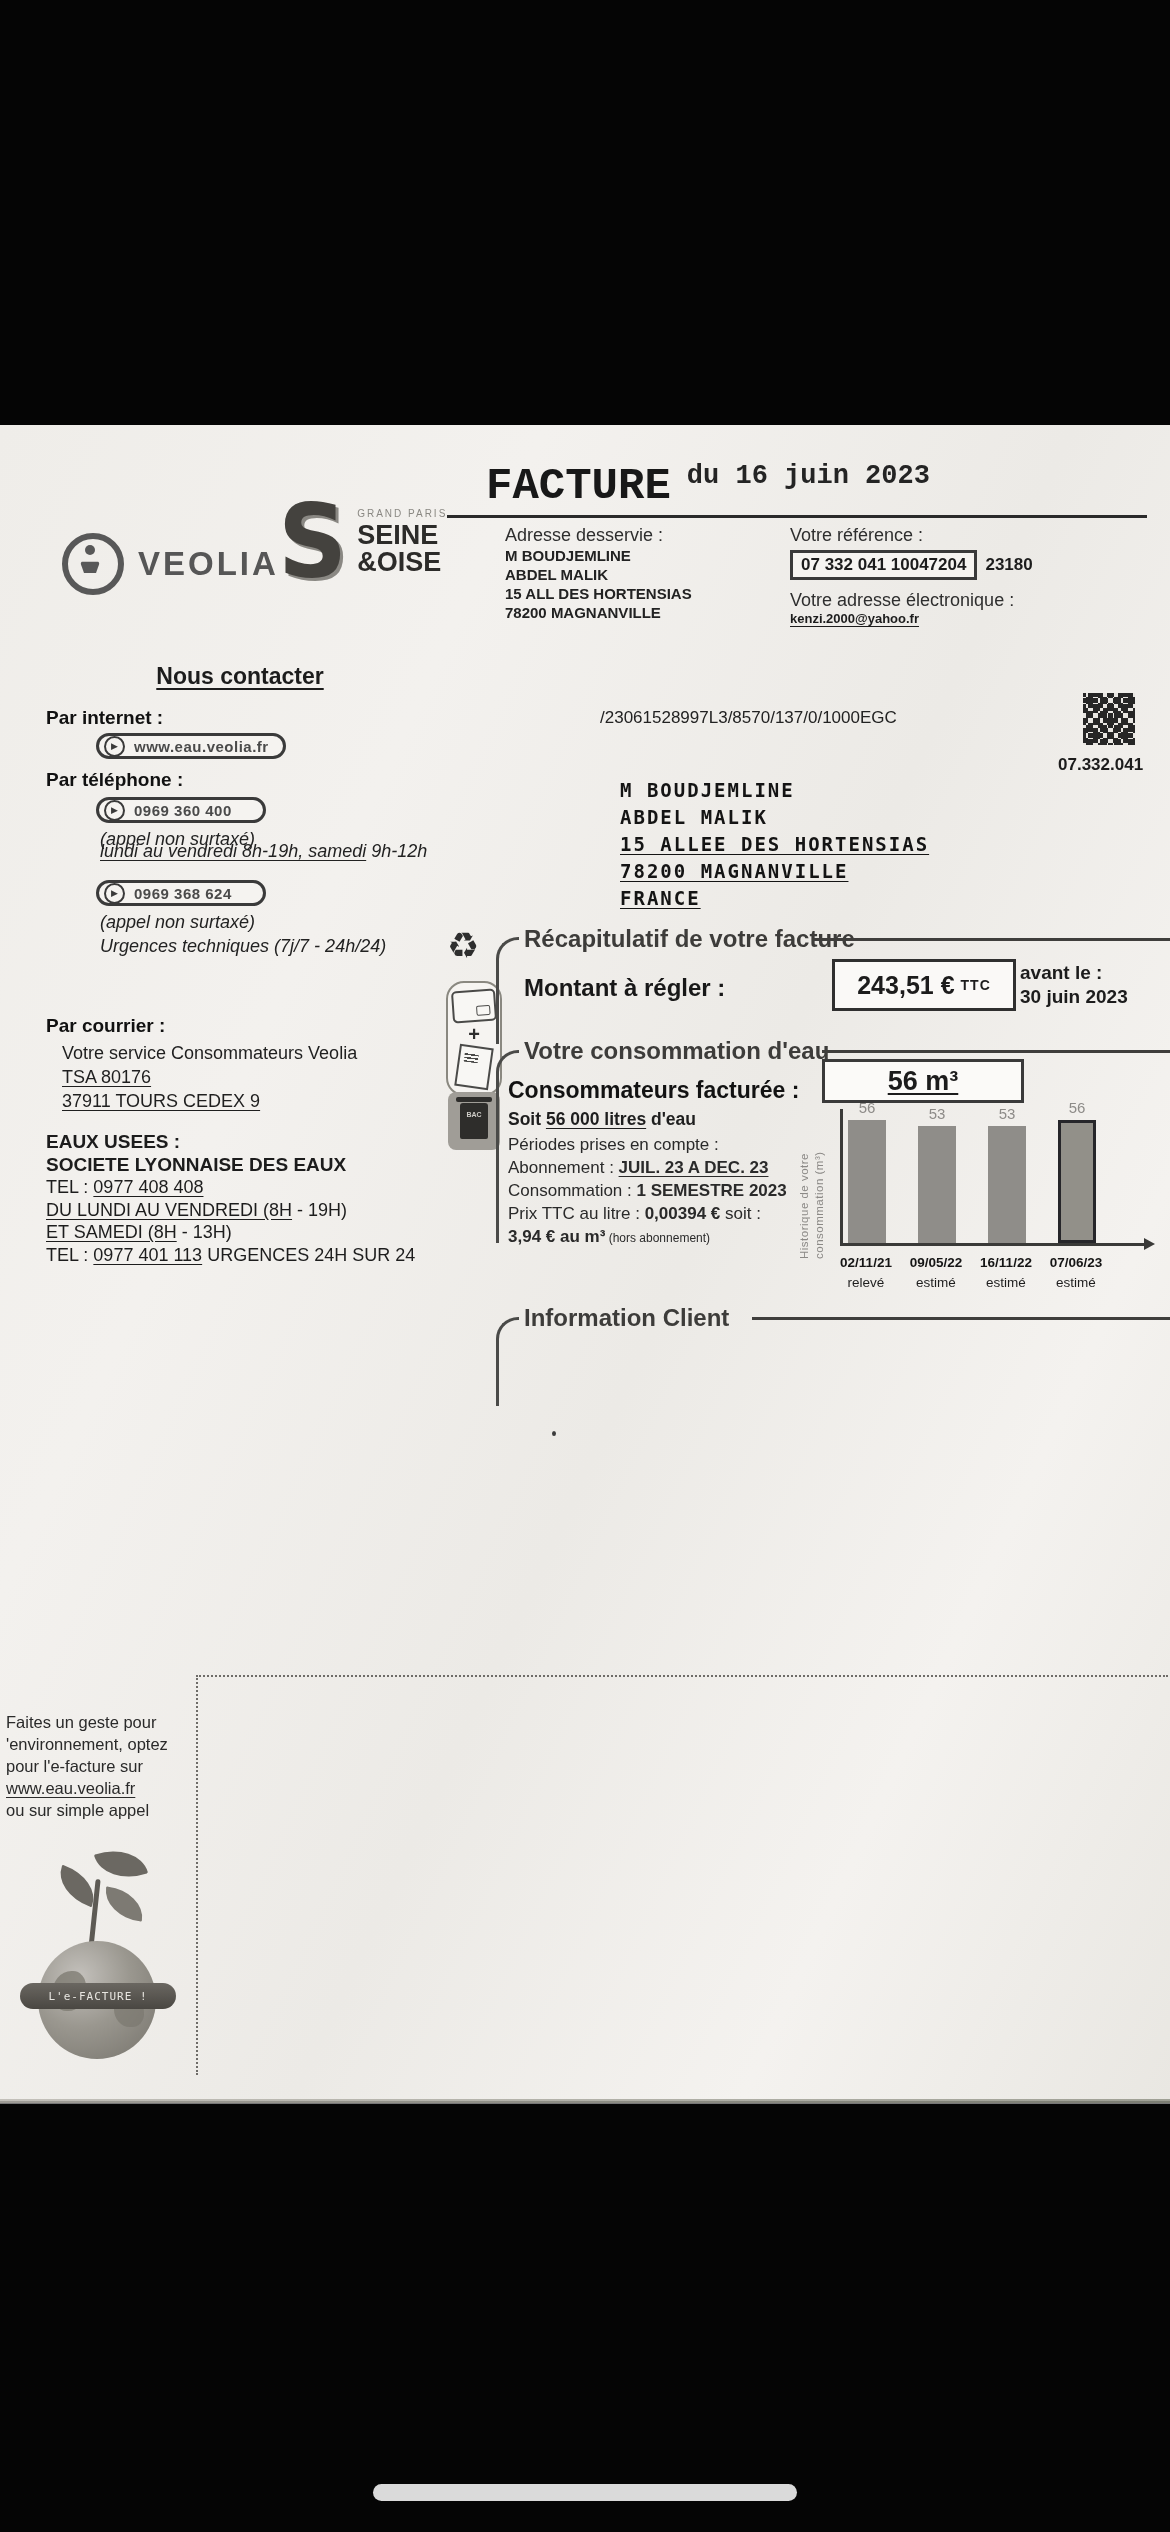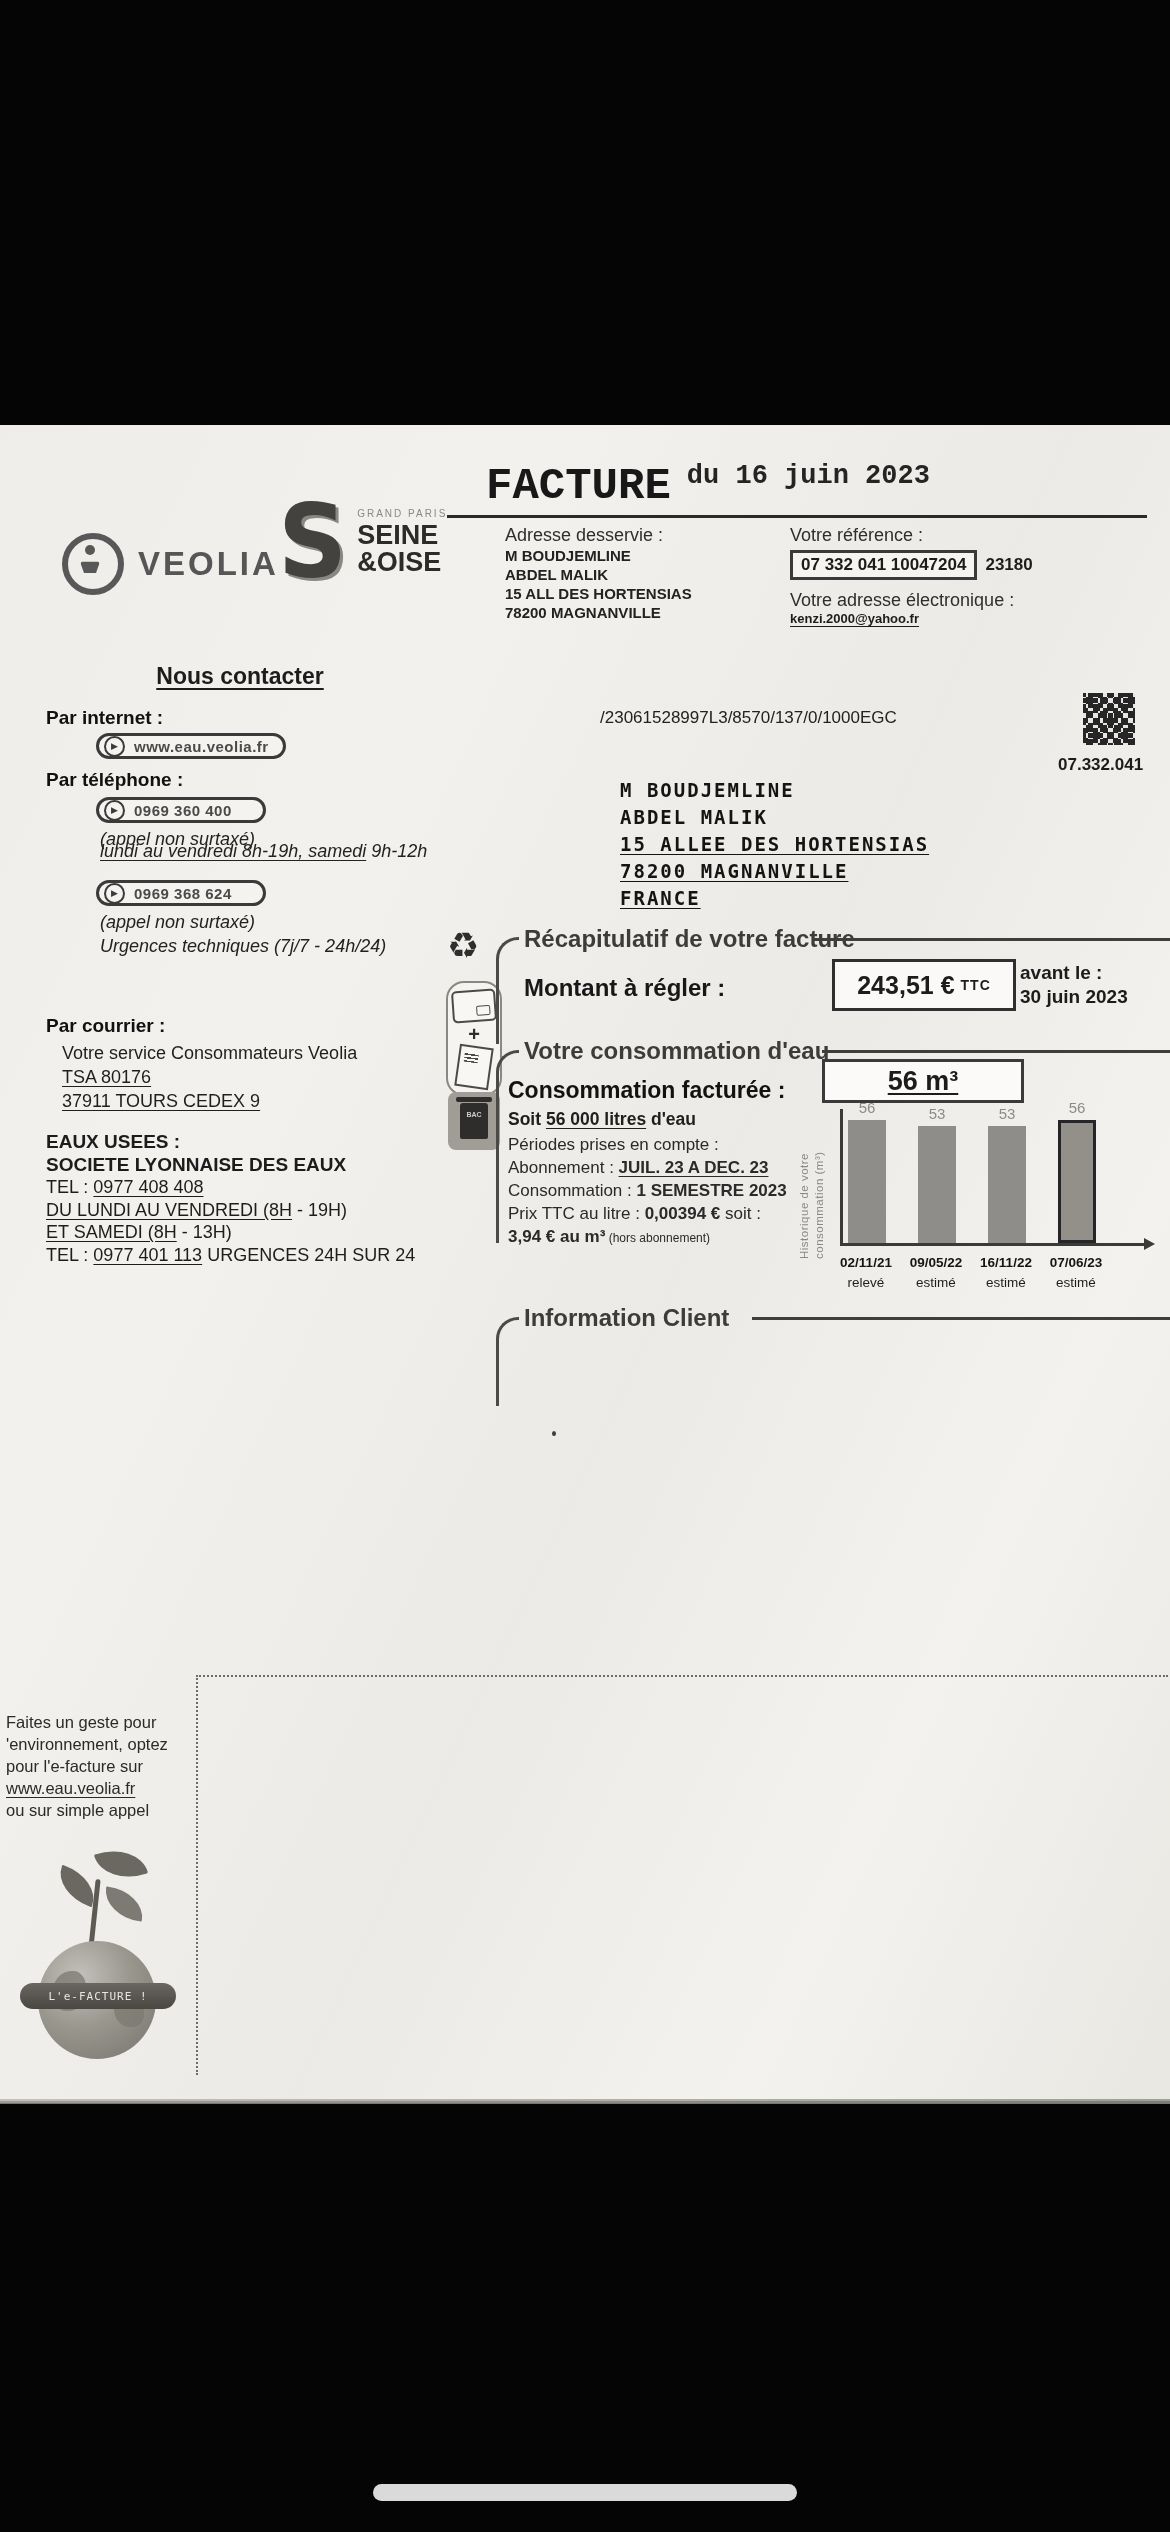--- a/index.html
+++ b/index.html
@@ -263,21 +263,21 @@
     </div>
     <div class="abs due" style="left:1020px;top:536px;">
       <div>avant le :</div>
       <div>30 juin 2023</div>
     </div>
 
     <div class="abs bracket" style="left:496px;top:625px;height:190px;"></div>
     <div class="abs sec-title" style="left:524px;top:612px;">Votre consommation d'eau</div>
     <div class="abs sec-rule" style="left:822px;top:625px;width:348px;"></div>
 
-    <div class="abs cf-label" style="left:508px;top:652px;">Consommation facturée :</div>
+    <div class="abs cf-label" style="left:508px;top:652px;">Consommateurs facturée :</div>
     <div class="abs box56" style="left:822px;top:634px;width:196px;height:38px;">
       <span class="u">56 m³</span>
     </div>
 
     <div class="abs cline" style="left:508px;top:684px;font-weight:bold;">
       <span>Soit </span><span class="u">56 000 litres</span><span> d'eau</span>
     </div>
     <div class="abs cline-sm" style="left:508px;top:710px;">Périodes prises en compte :</div>
     <div class="abs cline-sm" style="left:508px;top:733px;">
       <span>Abonnement : </span><span class="b u">JUIL. 23 A DEC. 23</span>

